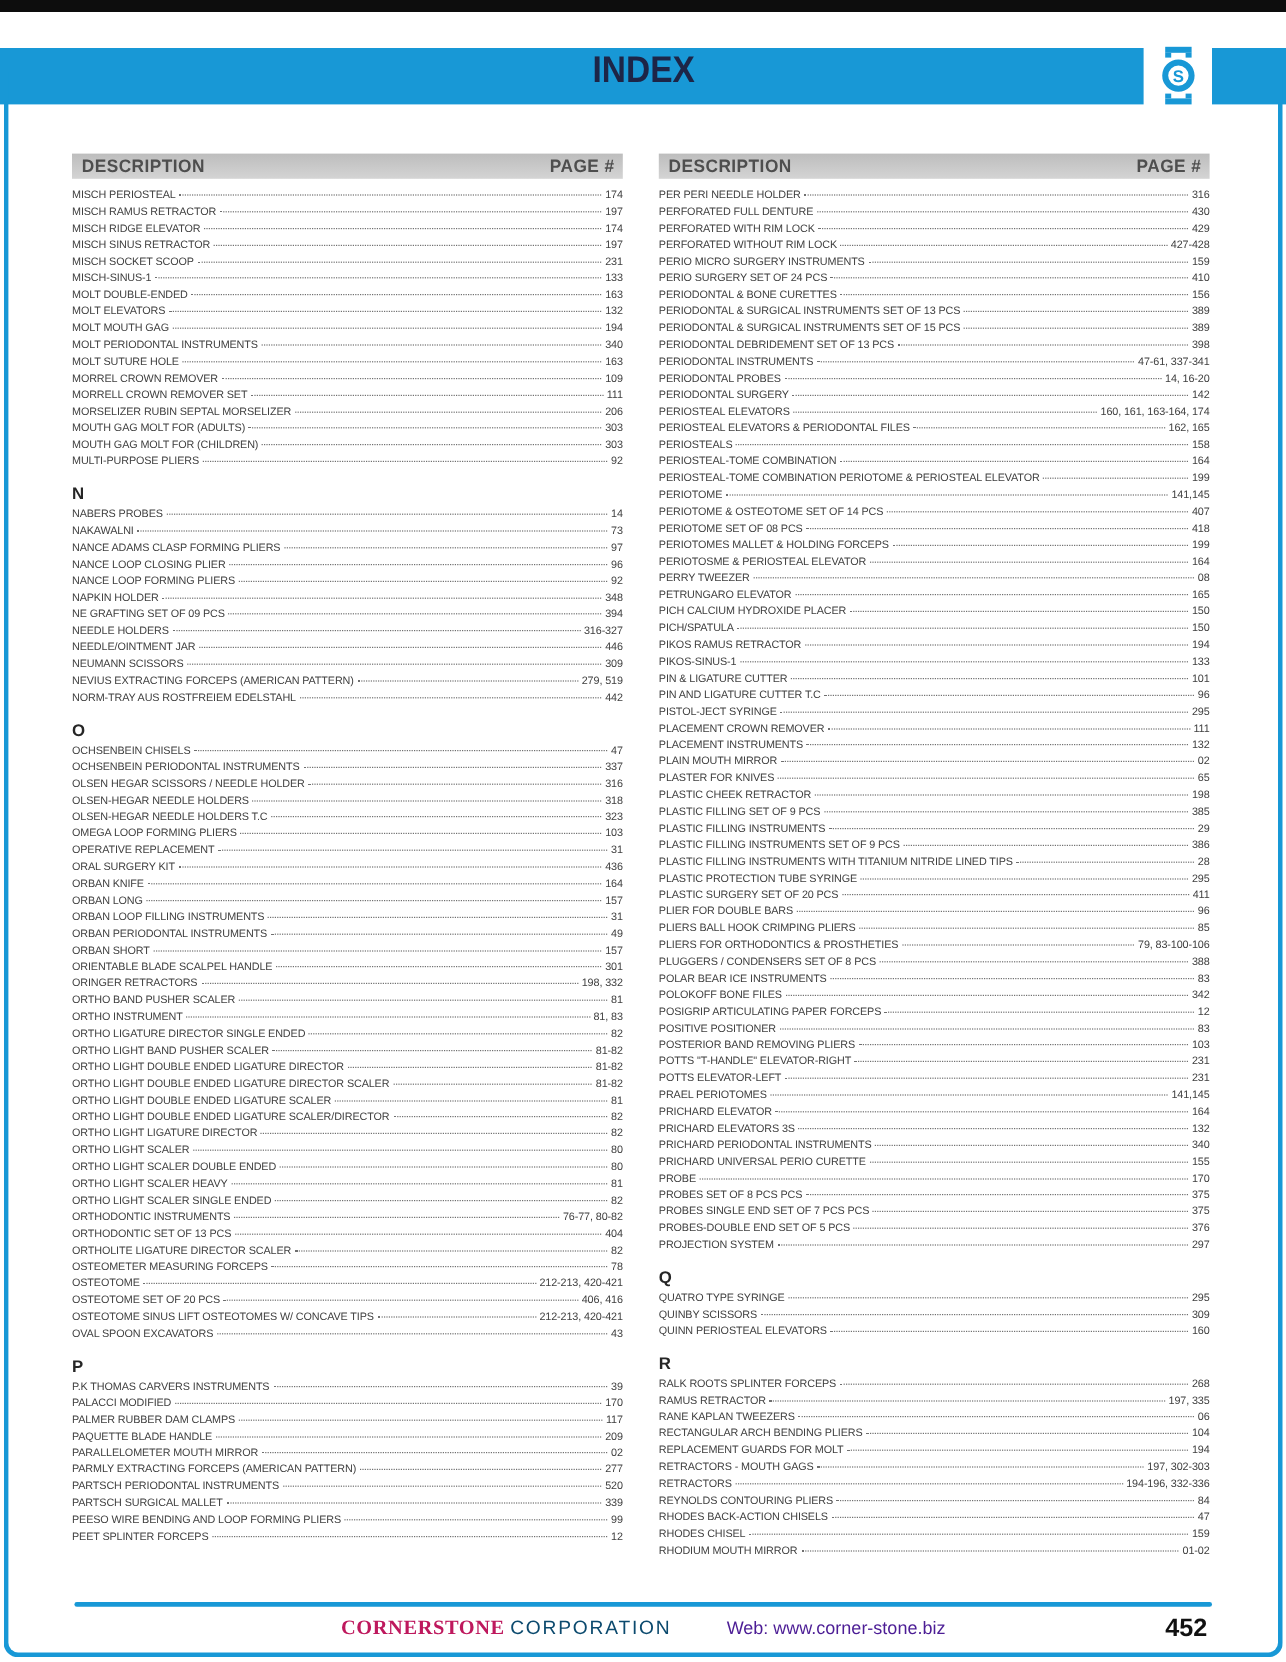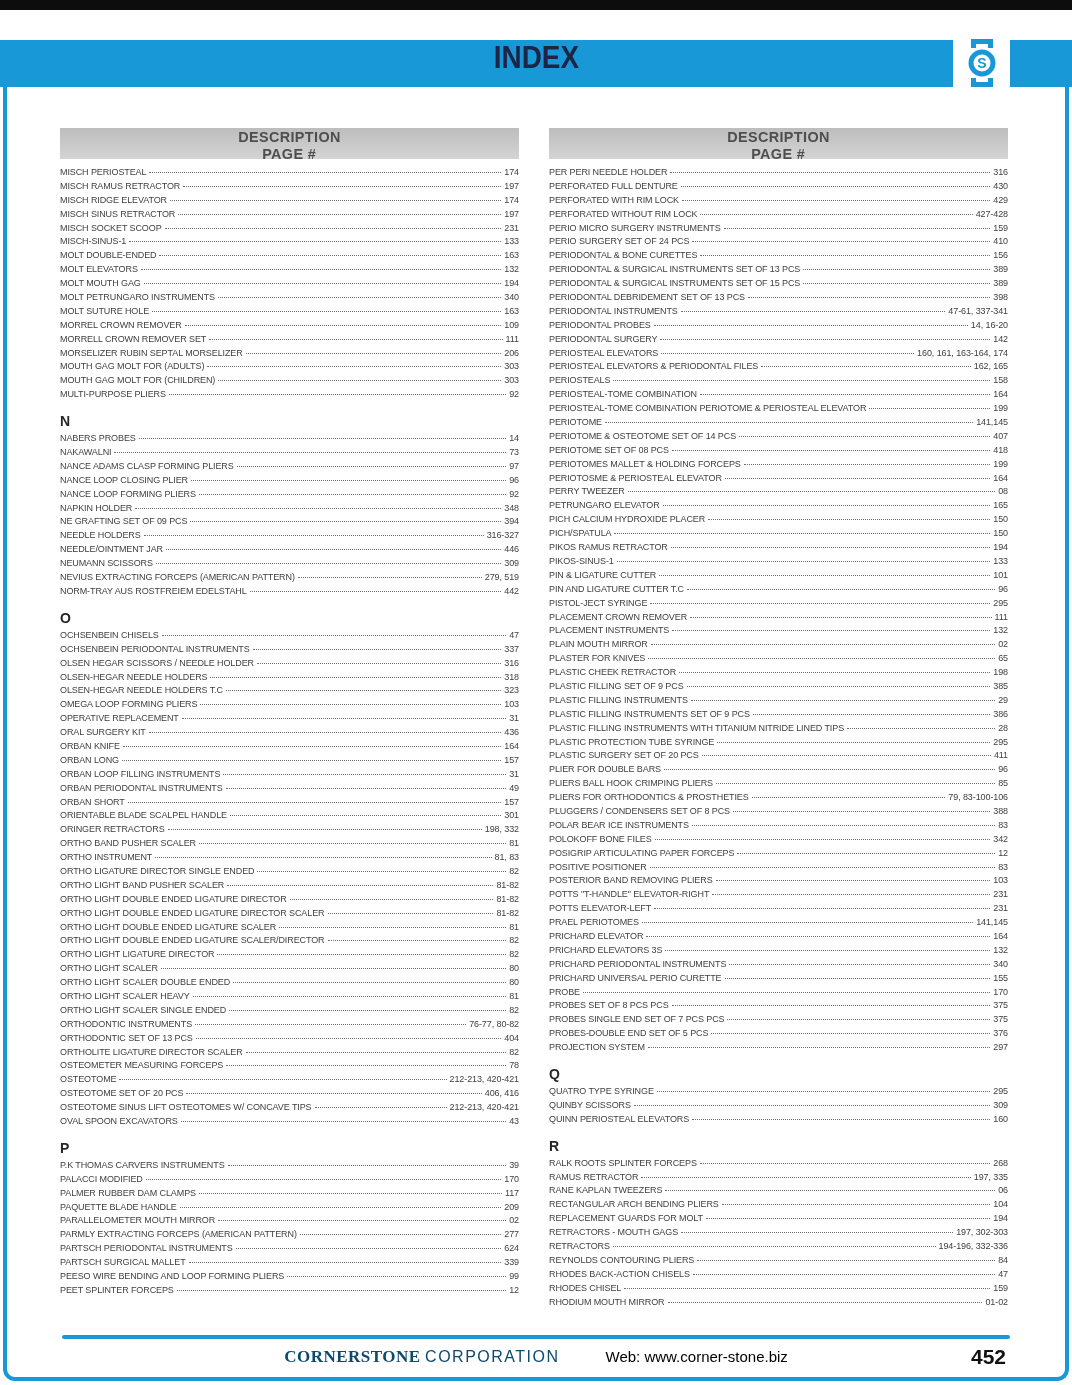--- a/index.html
+++ b/index.html
@@ -24,44 +24,44 @@
   .logo-box{
     position:absolute;top:31px;right:62px;width:57px;height:64px;background:#ffffff;
     display:flex;align-items:center;justify-content:center;
   }
   .content{
     position:absolute;top:128px;left:60px;right:64px;
     display:flex;gap:30px;
   }
   .col{flex:1;min-width:0;}
   .colhead{
-    height:31px;background:linear-gradient(180deg,#bdbdbd,#d4d4d4);
+    height:21px;background:linear-gradient(180deg,#bdbdbd,#d4d4d4);
     display:flex;justify-content:space-between;align-items:center;
-    padding:0 6px;margin-bottom:8px;flex-direction:column;
+    padding:0 6px;margin-bottom:8px;
   }
   .colhead span{
     font-size:15px;font-weight:bold;color:#4e4e4e;letter-spacing:.4px;
     transform:scaleX(.96);white-space:nowrap;
   }
   .row{display:flex;align-items:baseline;height:13.9px;color:#404040;}
   .desc{font-size:9px;white-space:nowrap;letter-spacing:-.1px;}
   .leader{flex:1;border-bottom:1px dotted #6f6f6f;margin:0 3px;transform:translateY(-2px);min-width:8px;}
   .pg{font-size:9px;white-space:nowrap;letter-spacing:-.1px;}
   .letter{font-size:14px;font-weight:bold;color:#262626;margin:11px 0 4px 0;line-height:15px;}
   .footer{position:absolute;left:0;right:0;bottom:18px;height:32px;}
   .footer-rule{height:4px;background:#1898d6;border-radius:2px;margin:0 62px 8px 62px;}
   .footer-line{
     position:relative;display:flex;justify-content:center;align-items:baseline;gap:46px;
   }
   .brand{white-space:nowrap;}
   .brand b{
-    font-family:"Liberation Serif", serif;font-size:17px;font-weight:bold;color:#0c4a6e;letter-spacing:.5px;text-align:center;
+    font-family:"Liberation Serif", serif;font-size:17px;font-weight:bold;color:#be185d;letter-spacing:.5px;text-align:center;
   }
   .corp{font-size:16px;color:#0c4a6e;letter-spacing:1.5px;}
-  .web{font-size:15px;color:#000000;}
+  .web{font-size:15px;color:#4c1d95;}
   .pageno{
     position:absolute;right:66px;top:-2px;font-size:21px;font-weight:bold;color:#111111;
   }
 </style>
 </head>
 <body>
 
 <div class="top-edge"></div>
 
 <div class="header-band">
@@ -131,21 +131,21 @@
           <span class="desc">MOLT ELEVATORS</span>
           <span class="leader"></span>
           <span class="pg">132</span>
         </div>
         <div class="row">
           <span class="desc">MOLT MOUTH GAG</span>
           <span class="leader"></span>
           <span class="pg">194</span>
         </div>
         <div class="row">
-          <span class="desc">MOLT PETRUNGARO INSTRUMENTS</span>
+          <span class="desc">MOLT PERIODONTAL INSTRUMENTS</span>
           <span class="leader"></span>
           <span class="pg">340</span>
         </div>
         <div class="row">
           <span class="desc">MOLT SUTURE HOLE</span>
           <span class="leader"></span>
           <span class="pg">163</span>
         </div>
         <div class="row">
           <span class="desc">MORREL CROWN REMOVER</span>
@@ -446,21 +446,21 @@
           <span class="pg">02</span>
         </div>
         <div class="row">
           <span class="desc">PARMLY EXTRACTING FORCEPS (AMERICAN PATTERN)</span>
           <span class="leader"></span>
           <span class="pg">277</span>
         </div>
         <div class="row">
           <span class="desc">PARTSCH PERIODONTAL INSTRUMENTS</span>
           <span class="leader"></span>
-          <span class="pg">624</span>
+          <span class="pg">520</span>
         </div>
         <div class="row">
           <span class="desc">PARTSCH SURGICAL MALLET</span>
           <span class="leader"></span>
           <span class="pg">339</span>
         </div>
         <div class="row">
           <span class="desc">PEESO WIRE BENDING AND LOOP FORMING PLIERS</span>
           <span class="leader"></span>
           <span class="pg">99</span>

